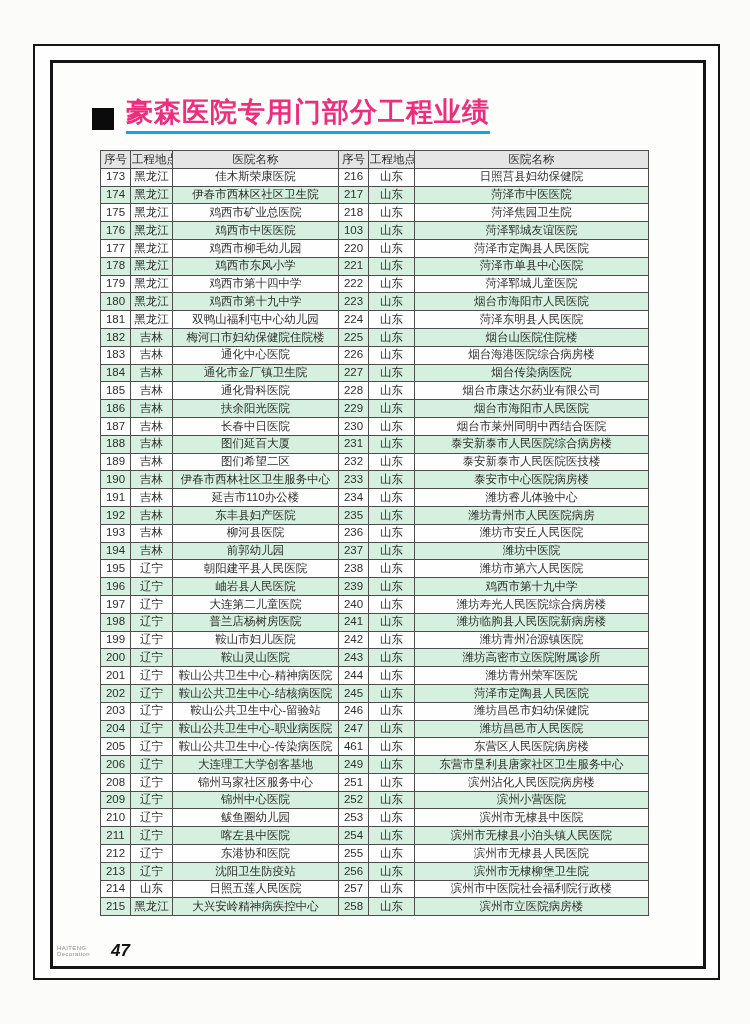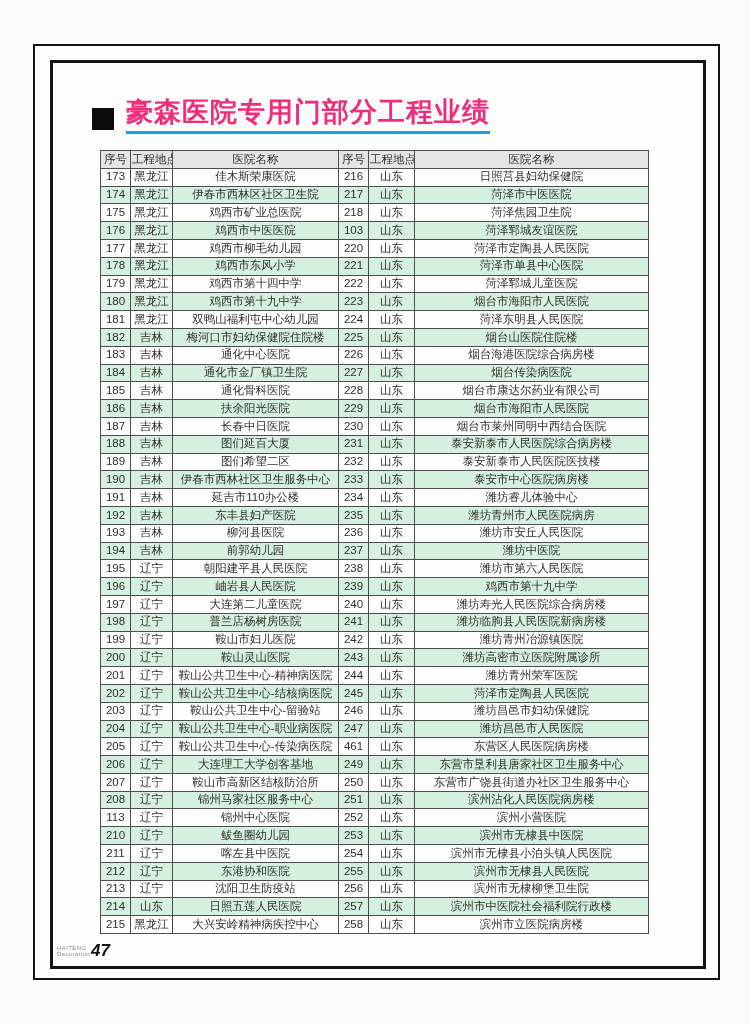--- a/index.html
+++ b/index.html
@@ -55,20 +55,21 @@
     position:absolute;left:57px;top:942px;
     display:flex;align-items:flex-end;
   }
   .brand{
     font-size:6px;line-height:6px;color:#8b8b8b;letter-spacing:.4px;
     margin-right:1px;padding-bottom:2px;
   }
   .page-number{
     font-size:17px;font-weight:bold;color:#141414;line-height:1;
     font-style:italic;
+    margin-left:20px;
   }
 </style>
 </head>
 <body>
 
 <div class="outer-border"></div>
 <div class="inner-border"></div>
 
 <div class="title-block">
   <span class="title-square"></span>
@@ -361,37 +362,29 @@
       </tr>
       <tr>
         <td>206</td>
         <td>辽宁</td>
         <td>大连理工大学创客基地</td>
         <td>249</td>
         <td>山东</td>
         <td>东营市垦利县唐家社区卫生服务中心</td>
       </tr>
       <tr>
-        <td>207</td>
-        <td>辽宁</td>
-        <td>鞍山市高新区结核防治所</td>
-        <td>250</td>
-        <td>山东</td>
-        <td>东营市广饶县街道办社区卫生服务中心</td>
-      </tr>
-      <tr>
         <td>208</td>
         <td>辽宁</td>
         <td>锦州马家社区服务中心</td>
         <td>251</td>
         <td>山东</td>
         <td>滨州沾化人民医院病房楼</td>
       </tr>
       <tr>
-        <td>113</td>
+        <td>209</td>
         <td>辽宁</td>
         <td>锦州中心医院</td>
         <td>252</td>
         <td>山东</td>
         <td>滨州小营医院</td>
       </tr>
       <tr>
         <td>210</td>
         <td>辽宁</td>
         <td>鲅鱼圈幼儿园</td>

